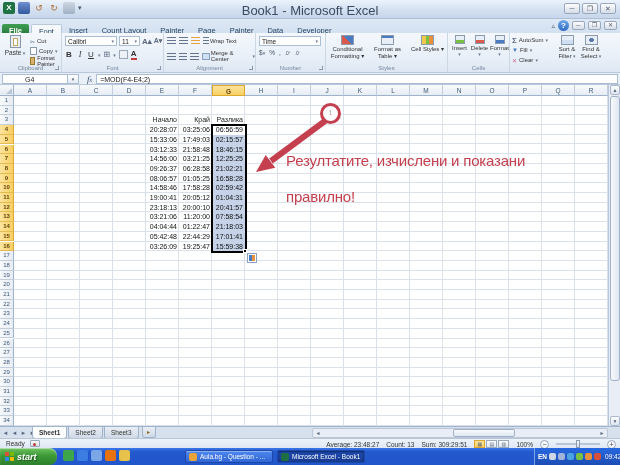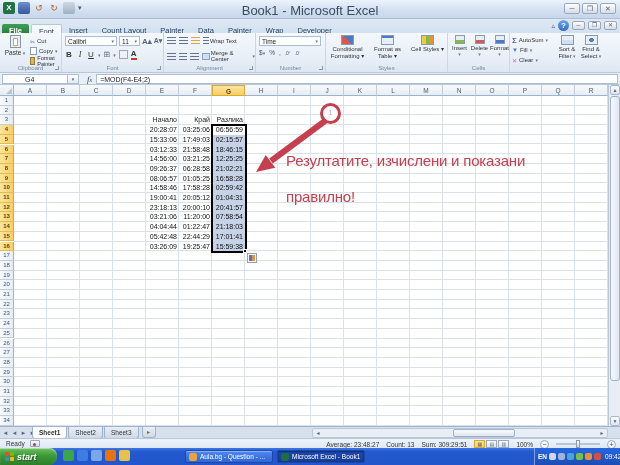--- a/index.html
+++ b/index.html
@@ -148,23 +148,23 @@
     </div>
   </div>
 
   <div class="tabrow">
     <div class="rtabs">
         <div class="rtab file">File</div>
         <div class="rtab active">Font</div>
         <div class="rtab">Insert</div>
         <div class="rtab">Count Layout</div>
         <div class="rtab">Painter</div>
+        <div class="rtab">Page</div>
+        <div class="rtab">Painter</div>
         <div class="rtab">Data</div>
-        <div class="rtab">Painter</div>
-        <div class="rtab">Wrap</div>
         <div class="rtab">Developer</div>
       </div>
     <div class="tabrow-right">
       <span class="caret">▵</span>
       <span class="help">?</span>
       <span class="mini">─</span>
       <span class="mini">❐</span>
       <span class="mini">✕</span>
     </div>
   </div>

